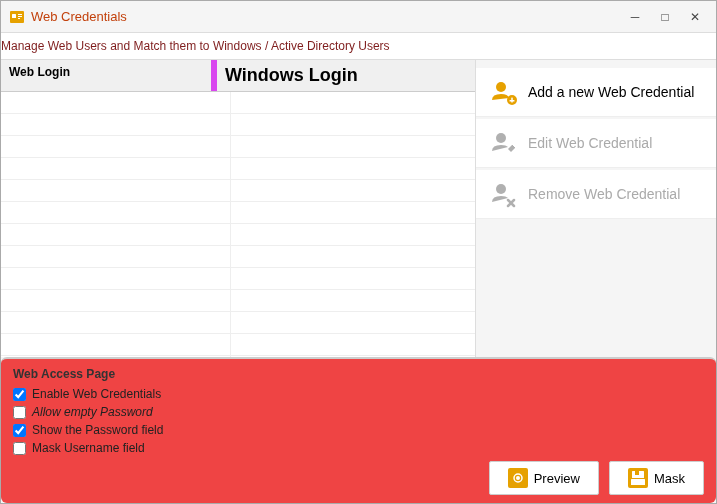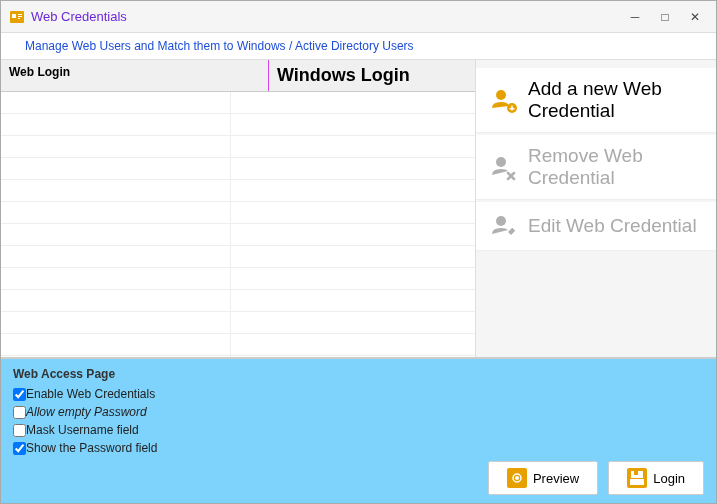--- a/index.html
+++ b/index.html
@@ -31,21 +31,21 @@
     }
     .title-bar-icon {
       width: 16px;
       height: 16px;
       margin-right: 6px;
     }
     .title-bar-title {
       flex: 1;
       font-size: 13px;
       font-weight: normal;
-      color: #6d28d9;
+      color: #c2410c;
     }
     .title-bar-controls {
       display: flex;
       gap: 4px;
     }
     .title-btn {
       width: 26px;
       height: 20px;
       background: transparent;
       border: none;
@@ -53,23 +53,23 @@
       font-size: 12px;
       color: #444;
       display: flex;
       align-items: center;
       justify-content: center;
     }
 
     .subtitle-bar {
       background: #fff;
       border-bottom: 1px solid #ddd;
-      padding: 6px 24px;
-      font-size: 12px;
-      color: #1d4ed8;
+      padding: 6px 0;
+      font-size: 12px;
+      color: #7f1d1d;
     }
 
     .main-content {
       display: flex;
       flex: 1;
       overflow: hidden;
     }
 
     .left-panel {
       flex: 1;
@@ -77,25 +77,25 @@
       flex-direction: column;
       border-right: 1px solid #ddd;
     }
 
     .table-header {
       display: flex;
       background: #f0f0f0;
       border-bottom: 1px solid #ccc;
     }
     .col-web-login {
-      width: 268px;
+      width: 216px;
       padding: 5px 8px;
       font-weight: 600;
       font-size: 12px;
-      border-right: 1px solid #d946ef;
+      border-right: 6px solid #d946ef;
     }
     .col-windows-login {
       flex: 1;
       padding: 5px 8px;
       font-weight: 600;
       font-size: 18px;
     }
 
     .table-body {
       flex: 1;
@@ -127,47 +127,49 @@
       display: flex;
       align-items: center;
       gap: 10px;
       padding: 10px 14px;
       background: #fff;
       border: none;
       cursor: pointer;
       text-align: left;
       width: 100%;
       border-bottom: 1px solid #eee;
-      font-size: 19px;
+      font-size: 14px;
     }
     .action-btn.disabled {
       color: #aaa;
       cursor: default;
     }
 
     .action-icon {
       width: 28px;
       height: 28px;
       flex-shrink: 0;
     }
 
     .bottom-panel {
       border-top: 2px solid #ccc;
-      background: #7dd3fc;
+      background: #ef4444;
       padding: 8px 12px;
+      border-radius: 6px;
     }
     .bottom-section-title {
       font-size: 12px;
       font-weight: 600;
       color: #333;
       margin-bottom: 6px;
     }
     .checkbox-row {
       display: flex;
       align-items: center;
+      gap: 6px;
       margin-bottom: 4px;
       font-size: 12px;
       color: #222;
     }
     .checkbox-row input[type="checkbox"] {
       width: 13px;
       height: 13px;
       cursor: pointer;
     }
     .bottom-actions {
@@ -292,72 +294,72 @@
           <rect x="19.5" y="22" width="5" height="1.5" rx="0.5" fill="white"></rect>
           <rect x="21.25" y="19.5" width="1.5" height="5" rx="0.5" fill="white"></rect>
         </svg>
         <span>Add a new Web Credential</span>
       </button>
 
       <button class="action-btn disabled">
         <svg class="action-icon" viewBox="0 0 28 28">
           <circle cx="11" cy="9" r="5" fill="#b0b0b0"></circle>
           <path d="M2 22 Q2 16 11 16 Q16 16 18 18" fill="#b0b0b0"></path>
-          <line x1="18" y1="20" x2="24" y2="26" stroke="#b0b0b0" stroke-width="2.5" stroke-linecap="round"></line>
-          <line x1="24" y1="20" x2="18" y2="26" stroke="#b0b0b0" stroke-width="2.5" stroke-linecap="round"></line>
-        </svg>
-        <span style="color:#aaa">Remove Web Credential</span>
+          <path d="M18 20 L22 16 L25 19 L21 23 Z" fill="#b0b0b0"></path>
+          <line x1="22" y1="16" x2="25" y2="19" stroke="#b0b0b0" stroke-width="1"></line>
+        </svg>
+        <span style="color:#aaa">Edit Web Credential</span>
       </button>
 
       <button class="action-btn disabled">
         <svg class="action-icon" viewBox="0 0 28 28">
           <circle cx="11" cy="9" r="5" fill="#b0b0b0"></circle>
           <path d="M2 22 Q2 16 11 16 Q16 16 18 18" fill="#b0b0b0"></path>
-          <path d="M18 20 L22 16 L25 19 L21 23 Z" fill="#b0b0b0"></path>
-          <line x1="22" y1="16" x2="25" y2="19" stroke="#b0b0b0" stroke-width="1"></line>
-        </svg>
-        <span style="color:#aaa">Edit Web Credential</span>
+          <line x1="18" y1="20" x2="24" y2="26" stroke="#b0b0b0" stroke-width="2.5" stroke-linecap="round"></line>
+          <line x1="24" y1="20" x2="18" y2="26" stroke="#b0b0b0" stroke-width="2.5" stroke-linecap="round"></line>
+        </svg>
+        <span style="color:#aaa">Remove Web Credential</span>
       </button>
 
     </div>
   </div>
 
   <div class="bottom-panel">
     <div class="bottom-section-title">Web Access Page</div>
     <div id="checkboxes-container">
         <div class="checkbox-row">
           <input type="checkbox" id="cb1" checked="" style="">
           <label for="cb1" style="cursor: pointer;">Enable Web Credentials</label>
         </div>
         <div class="checkbox-row">
           <input type="checkbox" id="cb2" style="">
           <label for="cb2" style="cursor: pointer; font-style: italic;">Allow empty Password</label>
         </div>
         <div class="checkbox-row">
+          <input type="checkbox" id="cb3" checked="" style="">
+          <label for="cb3" style="cursor: pointer;">Show the Password field</label>
+        </div>
+        <div class="checkbox-row">
           <input type="checkbox" id="cb4" style="">
           <label for="cb4" style="cursor: pointer;">Mask Username field</label>
-        </div>
-        <div class="checkbox-row">
-          <input type="checkbox" id="cb3" checked="" style="">
-          <label for="cb3" style="cursor: pointer;">Show the Password field</label>
         </div>
       </div>
     <div class="bottom-actions">
       <button class="bottom-btn">
         <svg class="btn-icon" viewBox="0 0 20 20">
           <rect width="20" height="20" rx="2" fill="#e6a100"></rect>
           <circle cx="10" cy="10" r="4" fill="none" stroke="white" stroke-width="1.5"></circle>
           <circle cx="10" cy="10" r="2" fill="white"></circle>
         </svg>
         <span>Preview</span>
       </button>
       <button class="bottom-btn">
         <svg class="btn-icon" viewBox="0 0 20 20">
           <rect width="20" height="20" rx="2" fill="#e6a100"></rect>
           <rect x="4" y="3" width="12" height="7" rx="0.5" fill="white"></rect>
           <rect x="7" y="3" width="4" height="4" rx="0" fill="#e6a100"></rect>
           <rect x="3" y="11" width="14" height="6" rx="0.5" fill="white"></rect>
         </svg>
-        <span>Login</span>
+        <span>Mask</span>
       </button>
     </div>
   </div>
 </div>
 
 </body></html>

